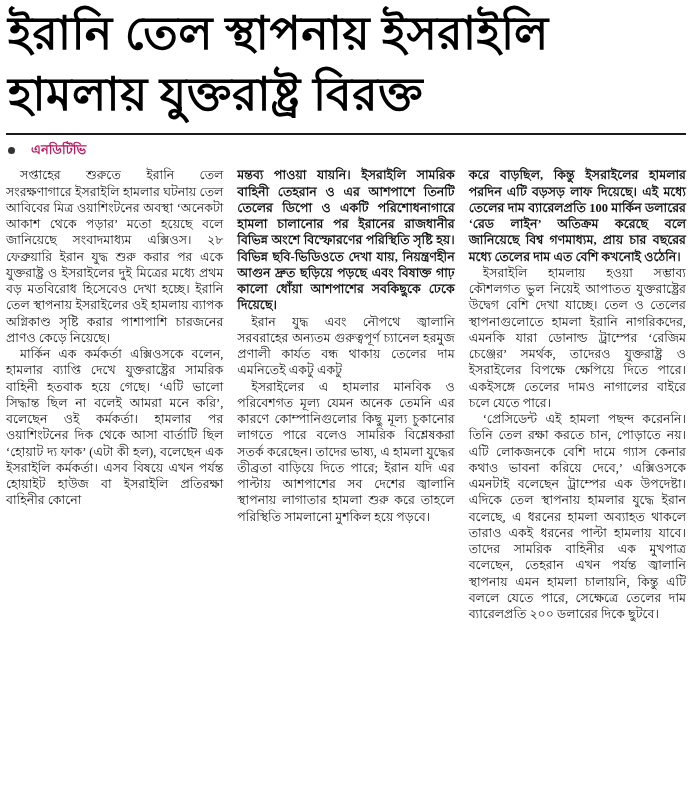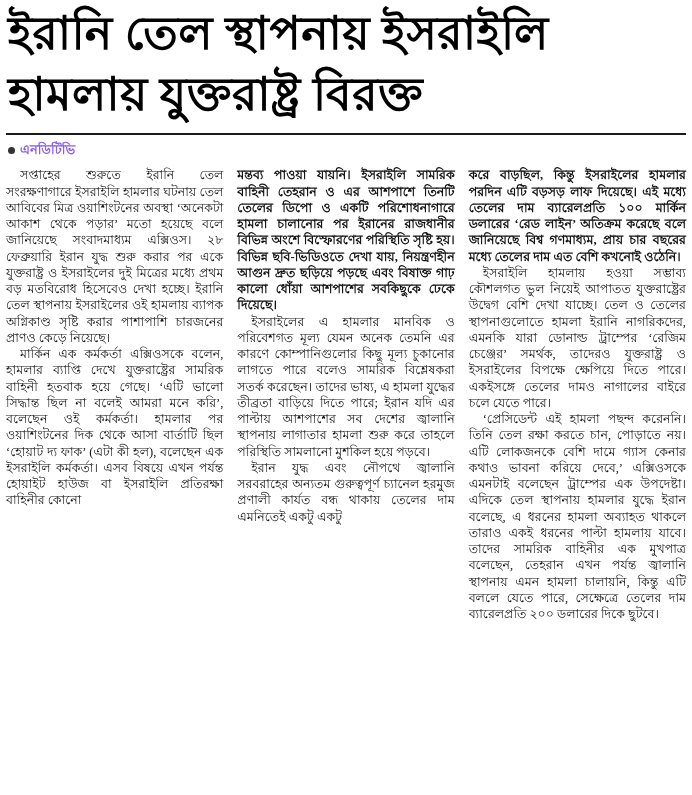--- a/index.html
+++ b/index.html
@@ -27,24 +27,24 @@
     text-align: left;
     font-family: "Liberation Serif", "DejaVu Serif", serif;
   }
   .rule {
     border-top: 2px solid #1a1a1a;
     margin: 2px 0 5px 0;
   }
   .byline {
     display: flex;
     align-items: center;
-    gap: 5px;
+    gap: 16px;
     font-size: 13px;
     font-weight: 700;
-    color: #8b5cf6;
+    color: #be185d;
     margin: 0 0 6px 2px;
   }
   .byline .bullet {
     width: 7px;
     height: 7px;
     background: #333333;
     border-radius: 50%;
     display: inline-block;
     flex: 0 0 auto;
   }
@@ -88,24 +88,24 @@
 
   <div class="columns">
 
     <div class="col">
       <p>সপ্তাহের শুরুতে ইরানি তেল সংরক্ষণাগারে ইসরাইলি হামলার ঘটনায় তেল আবিবের মিত্র ওয়াশিংটনের অবস্থা ‘অনেকটা আকাশ থেকে পড়ার’ মতো হয়েছে বলে জানিয়েছে সংবাদমাধ্যম এক্সিওস। ২৮ ফেব্রুয়ারি ইরান যুদ্ধ শুরু করার পর একে যুক্তরাষ্ট্র ও ইসরাইলের দুই মিত্রের মধ্যে প্রথম বড় মতবিরোধ হিসেবেও দেখা হচ্ছে। ইরানি তেল স্থাপনায় ইসরাইলের ওই হামলায় ব্যাপক অগ্নিকাণ্ড সৃষ্টি করার পাশাপাশি চারজনের প্রাণও কেড়ে নিয়েছে।</p>
       <p>মার্কিন এক কর্মকর্তা এক্সিওসকে বলেন, হামলার ব্যাপ্তি দেখে যুক্তরাষ্ট্রের সামরিক বাহিনী হতবাক হয়ে গেছে। ‘এটি ভালো সিদ্ধান্ত ছিল না বলেই আমরা মনে করি’, বলেছেন ওই কর্মকর্তা। হামলার পর ওয়াশিংটনের দিক থেকে আসা বার্তাটি ছিল ‘হোয়াট দ্য ফাক’ (এটা কী হল), বলেছেন এক ইসরাইলি কর্মকর্তা। এসব বিষয়ে এখন পর্যন্ত হোয়াইট হাউজ বা ইসরাইলি প্রতিরক্ষা বাহিনীর কোনো</p>
     </div>
 
     <div class="col">
       <p class="cont">মন্তব্য পাওয়া যায়নি। ইসরাইলি সামরিক বাহিনী তেহরান ও এর আশপাশে তিনটি তেলের ডিপো ও একটি পরিশোধনাগারে হামলা চালানোর পর ইরানের রাজধানীর বিভিন্ন অংশে বিস্ফোরণের পরিস্থিতি সৃষ্টি হয়। বিভিন্ন ছবি-ভিডিওতে দেখা যায়, নিয়ন্ত্রণহীন আগুন দ্রুত ছড়িয়ে পড়ছে এবং বিষাক্ত গাঢ় কালো ধোঁয়া আশপাশের সবকিছুকে ঢেকে দিয়েছে।</p>
+      <p>ইরান যুদ্ধ এবং নৌপথে জ্বালানি সরবরাহের অন্যতম গুরুত্বপূর্ণ চ্যানেল হরমুজ প্রণালী কার্যত বন্ধ থাকায় তেলের দাম এমনিতেই একটু একটু</p>
       <p>ইসরাইলের এ হামলার মানবিক ও পরিবেশগত মূল্য যেমন অনেক তেমনি এর কারণে কোম্পানিগুলোর কিছু মূল্য চুকানোর লাগতে পারে বলেও সামরিক বিশ্লেষকরা সতর্ক করেছেন। তাদের ভাষ্য, এ হামলা যুদ্ধের তীব্রতা বাড়িয়ে দিতে পারে; ইরান যদি এর পাল্টায় আশপাশের সব দেশের জ্বালানি স্থাপনায় লাগাতার হামলা শুরু করে তাহলে পরিস্থিতি সামলানো মুশকিল হয়ে পড়বে।</p>
-      <p>ইরান যুদ্ধ এবং নৌপথে জ্বালানি সরবরাহের অন্যতম গুরুত্বপূর্ণ চ্যানেল হরমুজ প্রণালী কার্যত বন্ধ থাকায় তেলের দাম এমনিতেই একটু একটু</p>
     </div>
 
     <div class="col">
-      <p class="cont">করে বাড়ছিল, কিন্তু ইসরাইলের হামলার পরদিন এটি বড়সড় লাফ দিয়েছে। এই মধ্যে তেলের দাম ব্যারেলপ্রতি ১০০ মার্কিন ডলারের ‘রেড লাইন’ অতিক্রম করেছে বলে জানিয়েছে বিশ্ব গণমাধ্যম, প্রায় চার বছরের মধ্যে তেলের দাম এত বেশি কখনোই ওঠেনি।</p>
+      <p class="cont">করে বাড়ছিল, কিন্তু ইসরাইলের হামলার পরদিন এটি বড়সড় লাফ দিয়েছে। এই মধ্যে তেলের দাম ব্যারেলপ্রতি 100 মার্কিন ডলারের ‘রেড লাইন’ অতিক্রম করেছে বলে জানিয়েছে বিশ্ব গণমাধ্যম, প্রায় চার বছরের মধ্যে তেলের দাম এত বেশি কখনোই ওঠেনি।</p>
       <p>ইসরাইলি হামলায় হওয়া সম্ভাব্য কৌশলগত ভুল নিয়েই আপাতত যুক্তরাষ্ট্রের উদ্বেগ বেশি দেখা যাচ্ছে। তেল ও তেলের স্থাপনাগুলোতে হামলা ইরানি নাগরিকদের, এমনকি যারা ডোনাল্ড ট্রাম্পের ‘রেজিম চেঞ্জের’ সমর্থক, তাদেরও যুক্তরাষ্ট্র ও ইসরাইলের বিপক্ষে ক্ষেপিয়ে দিতে পারে। একইসঙ্গে তেলের দামও নাগালের বাইরে চলে যেতে পারে।</p>
       <p>‘প্রেসিডেন্ট এই হামলা পছন্দ করেননি। তিনি তেল রক্ষা করতে চান, পোড়াতে নয়। এটি লোকজনকে বেশি দামে গ্যাস কেনার কথাও ভাবনা করিয়ে দেবে,’ এক্সিওসকে এমনটাই বলেছেন ট্রাম্পের এক উপদেষ্টা। এদিকে তেল স্থাপনায় হামলার যুদ্ধে ইরান বলেছে, এ ধরনের হামলা অব্যাহত থাকলে তারাও একই ধরনের পাল্টা হামলায় যাবে। তাদের সামরিক বাহিনীর এক মুখপাত্র বলেছেন, তেহরান এখন পর্যন্ত জ্বালানি স্থাপনায় এমন হামলা চালায়নি, কিন্তু এটি বললে যেতে পারে, সেক্ষেত্রে তেলের দাম ব্যারেলপ্রতি ২০০ ডলারের দিকে ছুটবে।</p>
     </div>
 
   </div>
 </div>
 
 </body></html>

